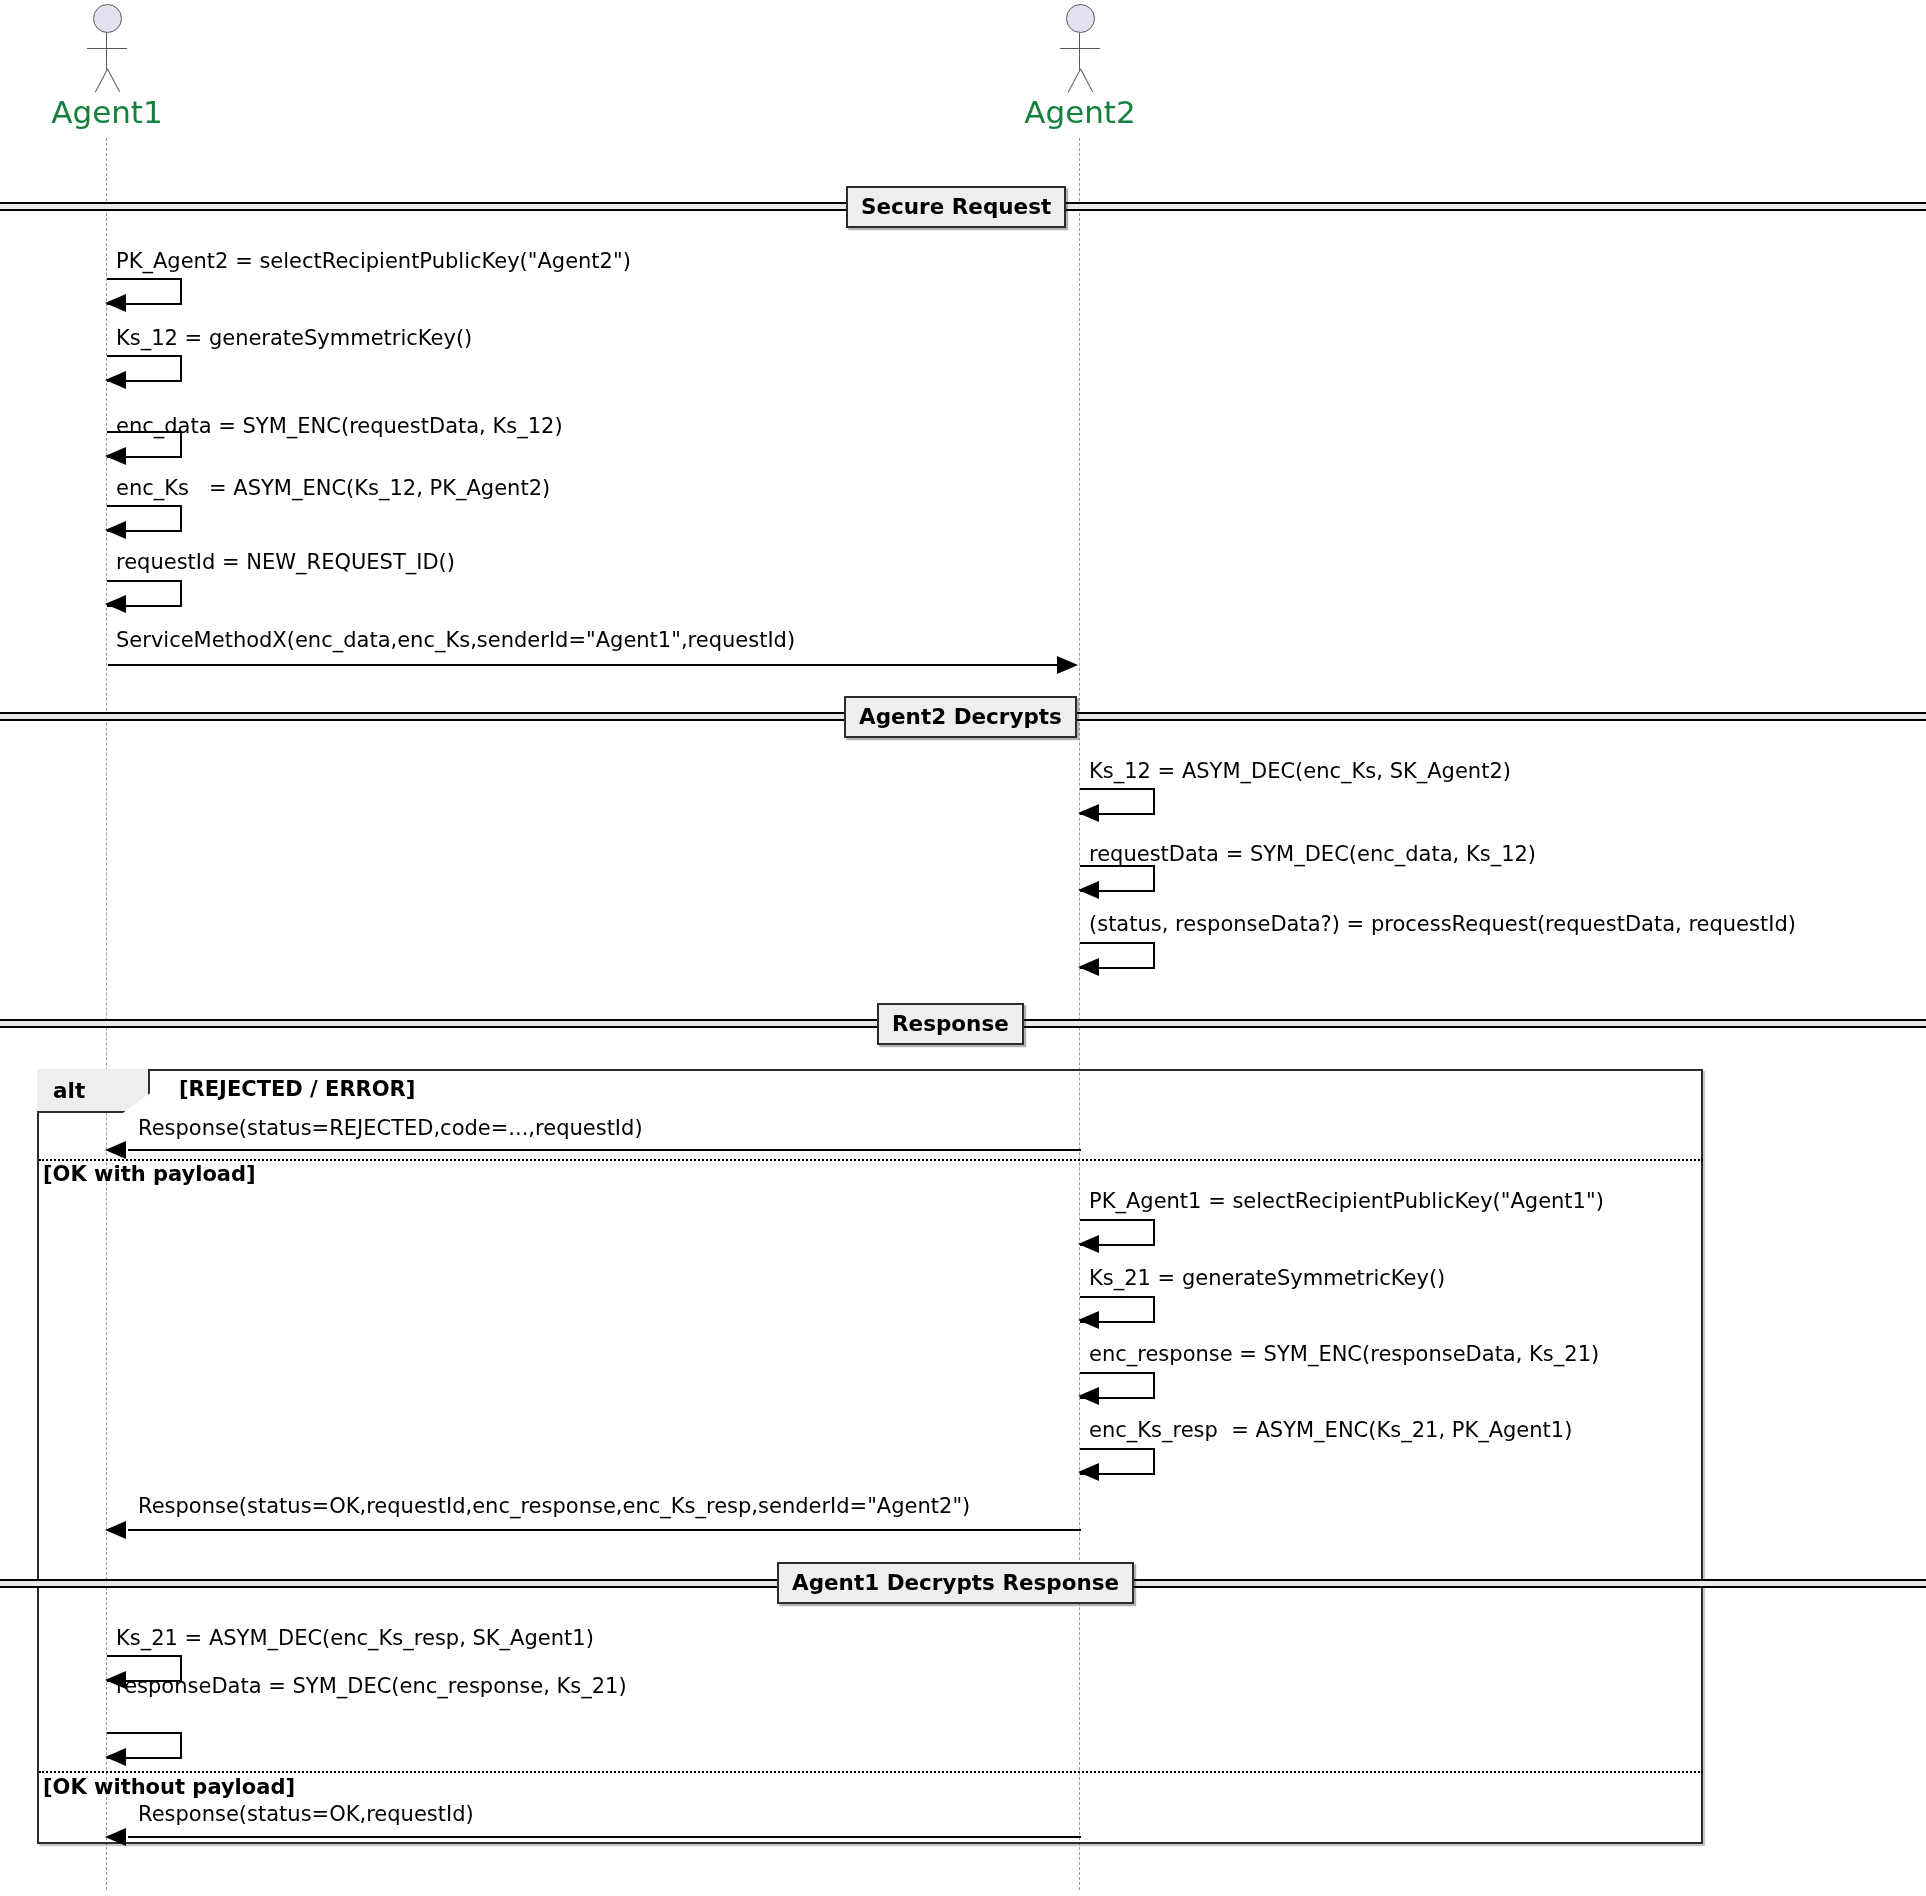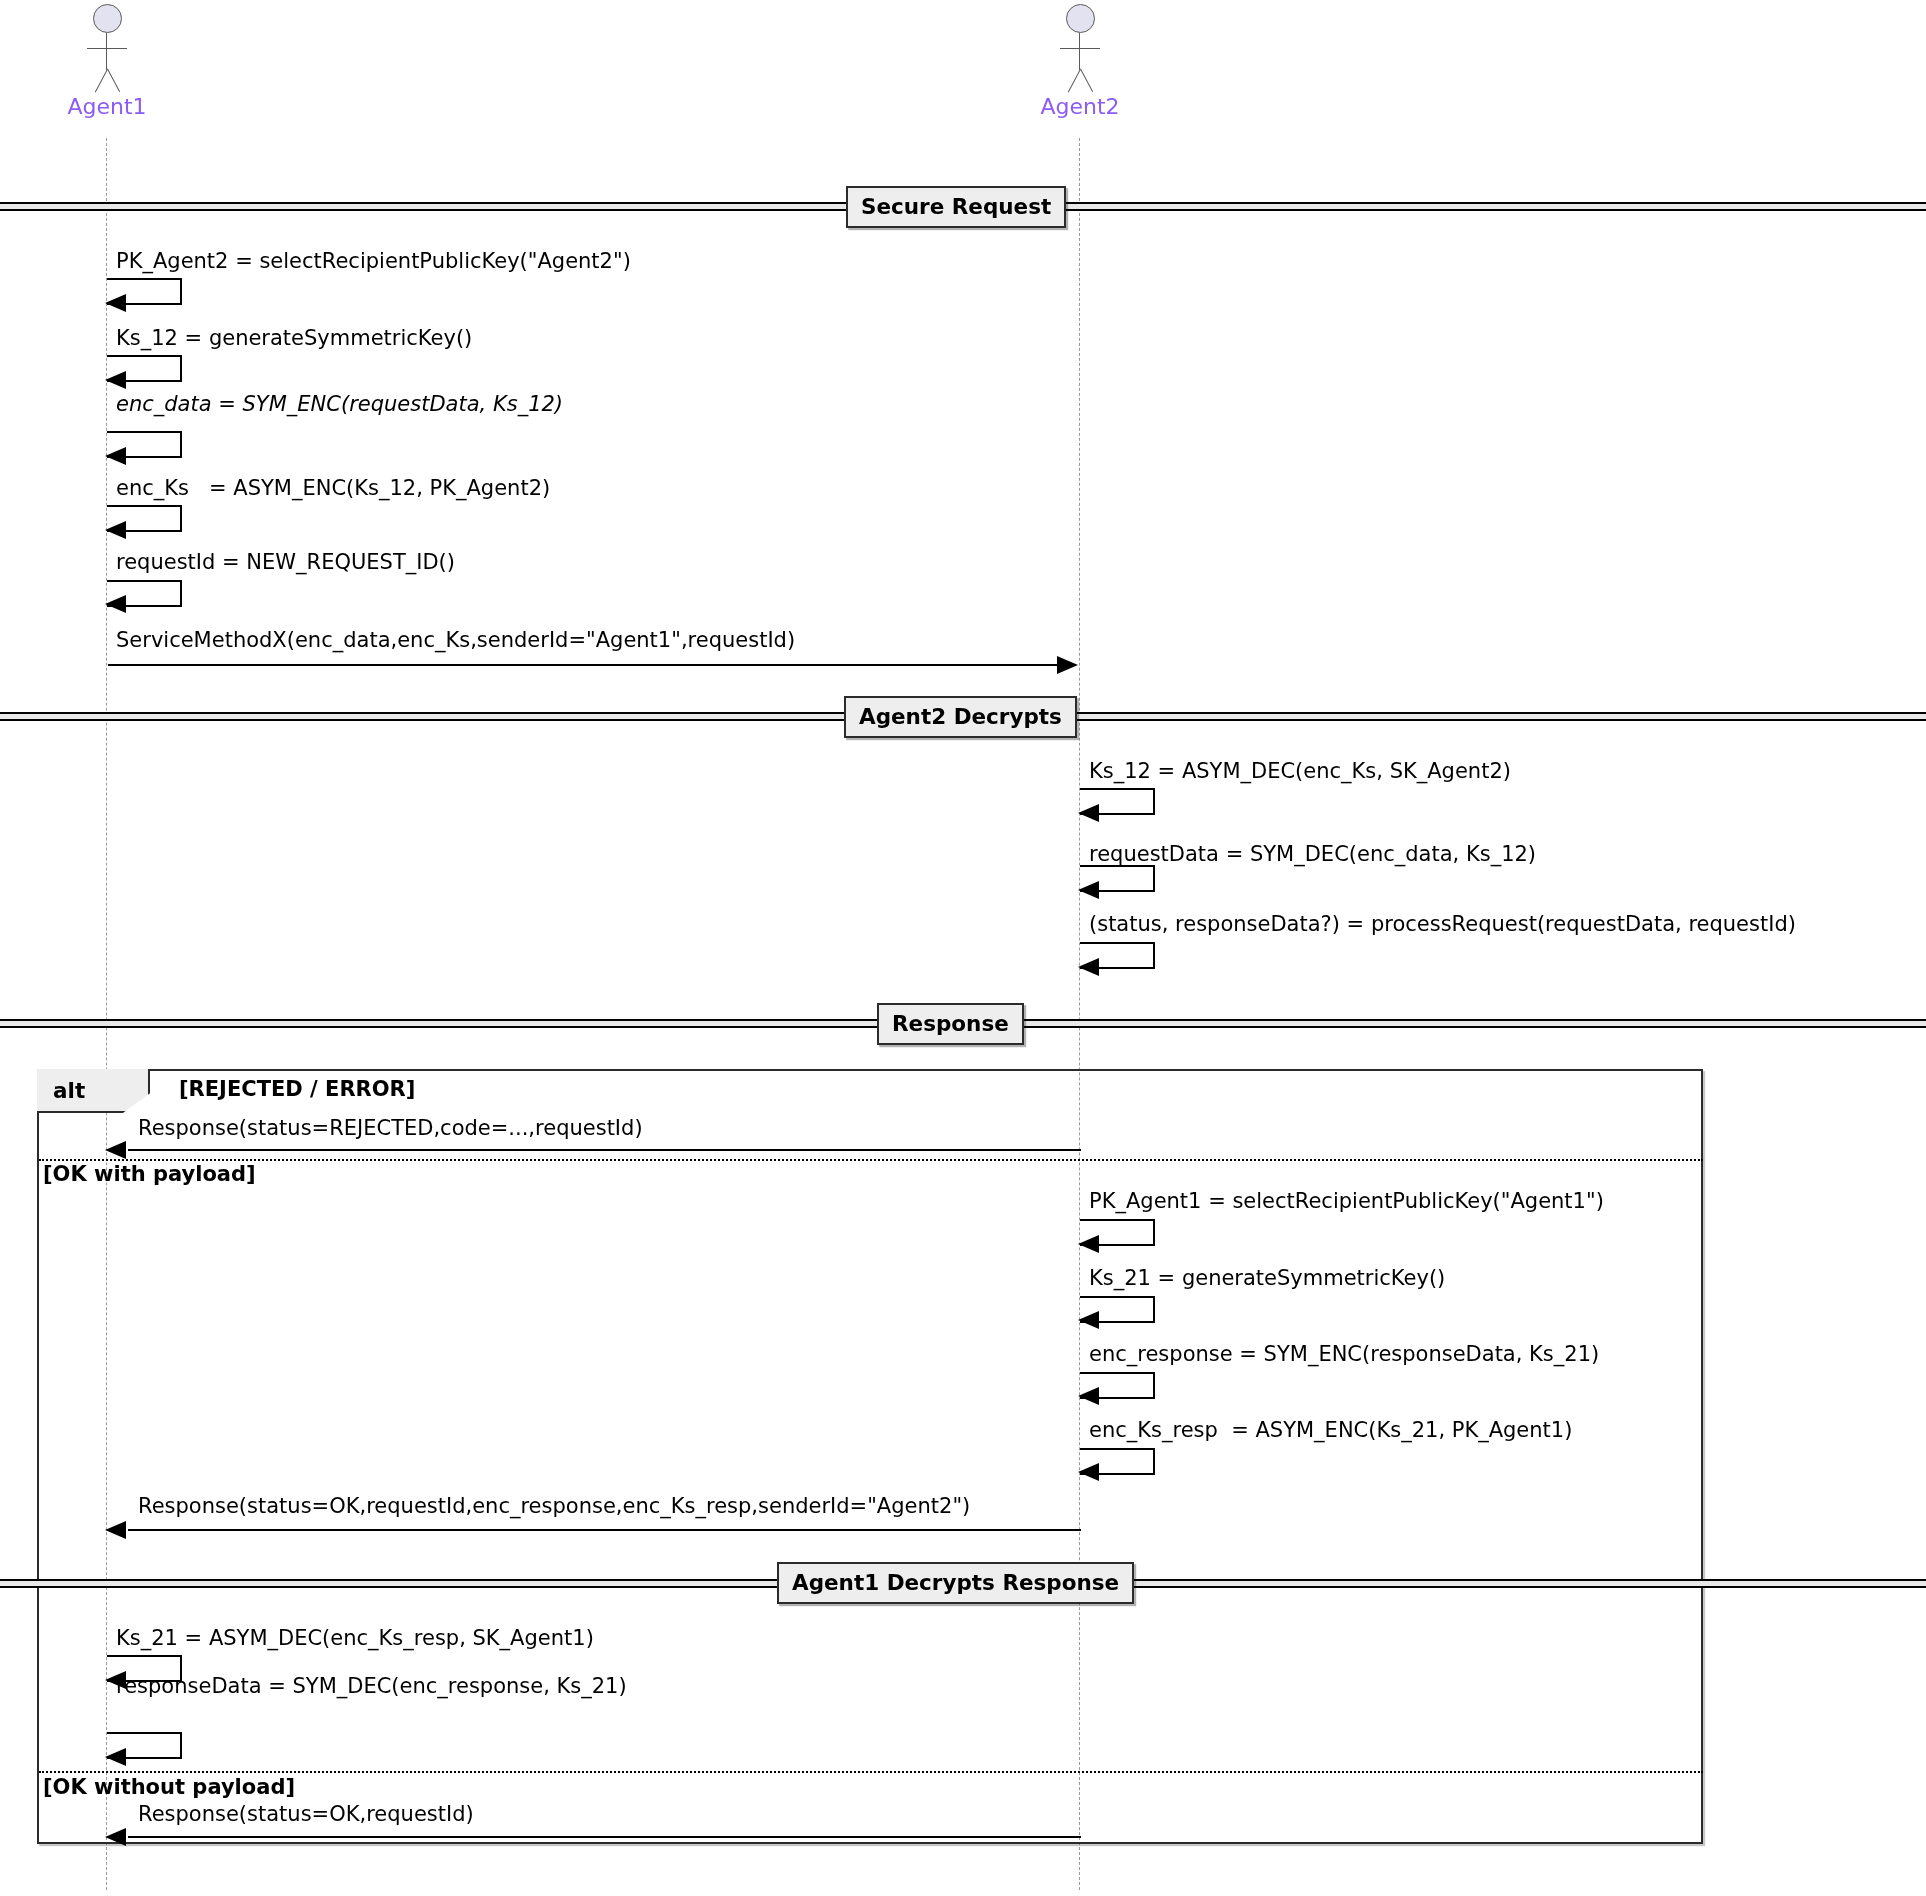--- a/index.html
+++ b/index.html
@@ -42,22 +42,22 @@
     width: 40px;
   }
   .actor-leg {
     position: absolute;
     width: 0; height: 0;
     border-left: 1.4px solid #5a5a5a;
     height: 26px;
   }
   .actor-label {
     position: absolute;
-    font-size: 22px;
-    color: #8b5cf6;
+    font-size: 31px;
+    color: #15803d;
     white-space: nowrap;
     text-align: center;
   }
   
   .lifeline {
     position: absolute;
     width: 0;
     border-left: 1.4px dashed #9a9a9a;
   }
   
@@ -194,21 +194,21 @@
   </div>
 
   <div class="msg-label" style="left:116px; top:249px;">PK_Agent2 = selectRecipientPublicKey("Agent2")</div>
   <div class="selfloop" style="left:107px; top:278px; width:75px; height:26.5px;"></div>
   <div class="arrow-left" style="left:105px; top:294px;"></div>
 
   <div class="msg-label" style="left:116px; top:326px;">Ks_12 = generateSymmetricKey()</div>
   <div class="selfloop" style="left:107px; top:355px; width:75px; height:26.5px;"></div>
   <div class="arrow-left" style="left:105px; top:371px;"></div>
 
-  <div class="msg-label" style="left:116px; top:392px;font-style:italic;">enc_data = SYM_ENC(requestData, Ks_12)</div>
+  <div class="msg-label" style="left:116px; top:414px;">enc_data = SYM_ENC(requestData, Ks_12)</div>
   <div class="selfloop" style="left:107px; top:431px; width:75px; height:26.5px;"></div>
   <div class="arrow-left" style="left:105px; top:447px;"></div>
 
   <div class="msg-label" style="left:116px; top:476px;">enc_Ks   = ASYM_ENC(Ks_12, PK_Agent2)</div>
   <div class="selfloop" style="left:107px; top:505px; width:75px; height:26.5px;"></div>
   <div class="arrow-left" style="left:105px; top:521px;"></div>
 
   <div class="msg-label" style="left:116px; top:550px;">requestId = NEW_REQUEST_ID()</div>
   <div class="selfloop" style="left:107px; top:580px; width:75px; height:26.5px;"></div>
   <div class="arrow-left" style="left:105px; top:595px;"></div>

